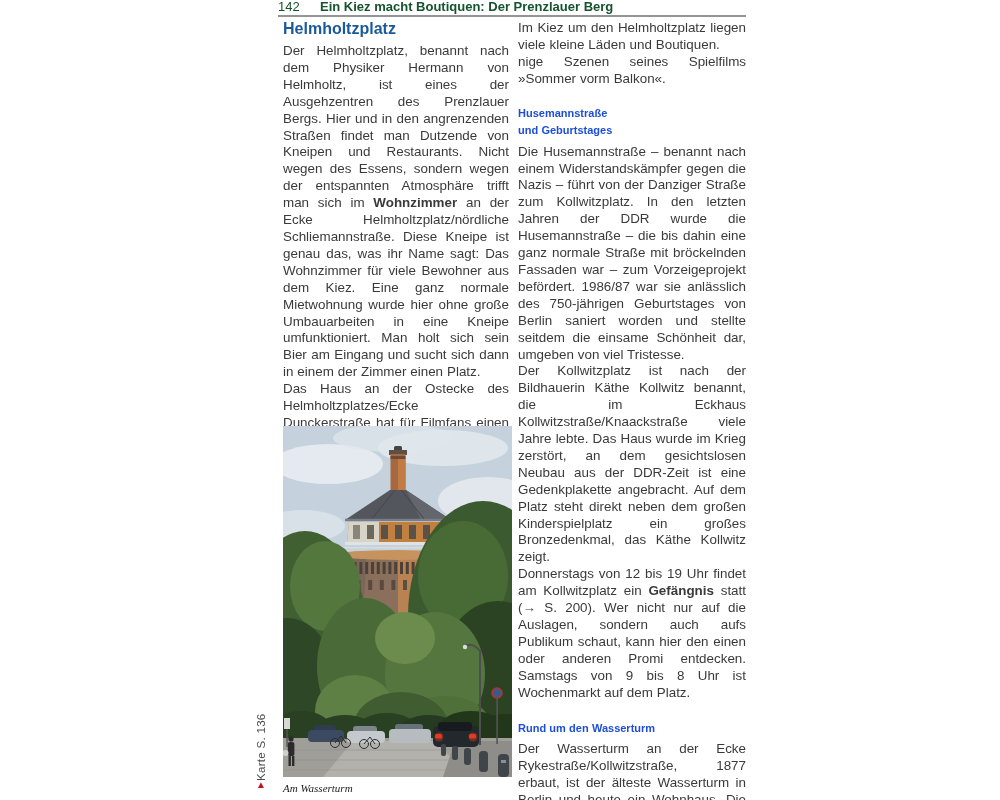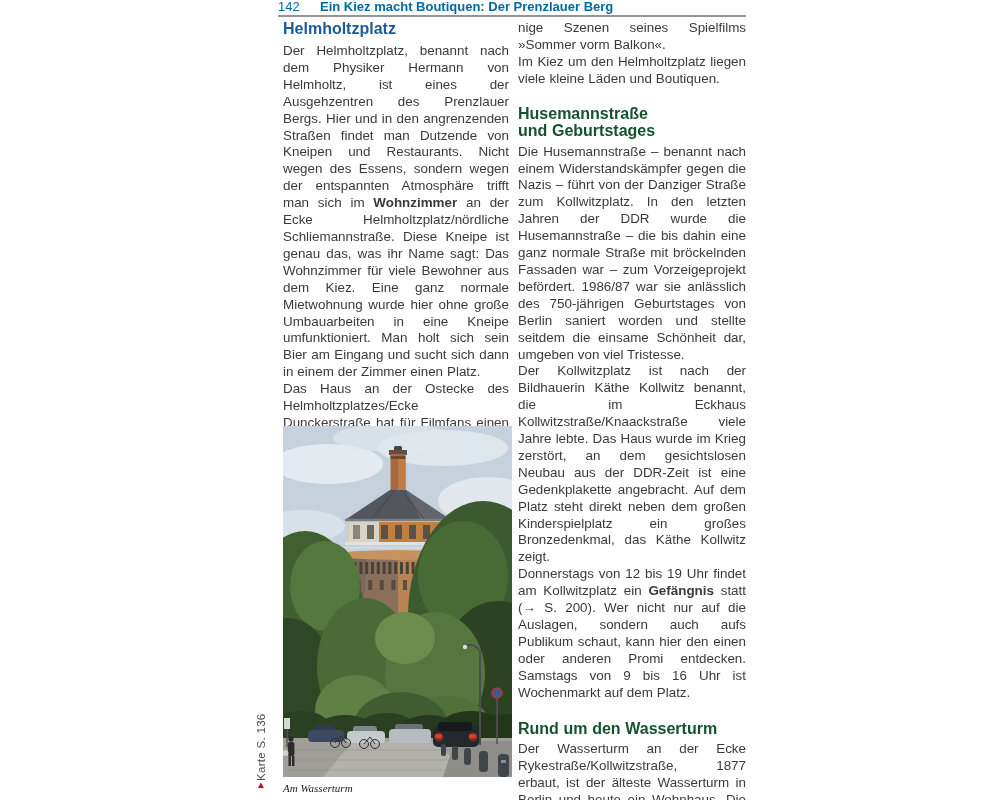--- a/index.html
+++ b/index.html
@@ -1,33 +1,33 @@
 <!DOCTYPE html>
 <html lang="de"><head>
 <meta charset="utf-8">
 <style>
   html,body{margin:0;padding:0;background:#ffffff;}
   .page{position:relative;width:1000px;height:800px;background:#ffffff;overflow:hidden;
         font-family:"Liberation Sans",sans-serif;color:#3a3a3a;}
   
   .header{position:absolute;left:278px;top:0;width:468px;height:15px;
           border-bottom:2px solid #949494;display:flex;align-items:flex-start;
-          font-size:13px;line-height:13px;color:#0369a1;}
+          font-size:13px;line-height:13px;color:#14532d;}
   .header .pnum{width:42px;font-weight:400;}
   .header .ptitle{font-weight:700;}
   
   .col{position:absolute;text-align:justify;font-size:13.4px;line-height:16.9px;
        hyphens:auto;-webkit-hyphens:auto;word-spacing:0.2px;}
   .col p{margin:0;}
   .col .bold{font-weight:700;}
   .left-col{left:283px;top:18px;width:226px;}
   .right-col{left:518px;top:20px;width:228px;height:780px;overflow:hidden;}
   h1.sect{font-size:16px;line-height:21px;font-weight:700;color:#1b5a9a;
           margin:0 0 4px 0;text-align:left;}
-  h2.sect{font-size:16px;line-height:17.5px;font-weight:700;color:#14532d;
+  h2.sect{font-size:11px;line-height:17.5px;font-weight:700;color:#1d4ed8;
           margin:18px 0 4px 0;text-align:left;}
   h2.first{margin-top:17px;}
   h2.second{}
   
   .photo{position:absolute;left:283px;top:426px;width:229px;height:351px;}
   .photo svg{display:block;}
   .caption{position:absolute;left:283px;top:782px;width:229px;
            font-family:"Liberation Serif",serif;font-style:italic;
            font-size:11px;color:#1c1c1c;}
   
@@ -46,26 +46,26 @@
     <span class="ptitle">Ein Kiez macht Boutiquen: Der Prenzlauer Berg</span>
   </div>
 
   <div class="col left-col">
     <h1 class="sect">Helmholtzplatz</h1>
     <p><span>Der Helmholtzplatz, benannt nach dem Physiker Hermann von Helmholtz, ist eines der Ausgehzentren des Prenzlauer Bergs. Hier und in den angrenzenden Straßen findet man Dutzende von Kneipen und Restaurants. Nicht wegen des Essens, sondern wegen der entspannten Atmosphäre trifft man sich im </span><span class="bold">Wohnzimmer</span><span> an der Ecke Helmholtzplatz/nördliche Schliemannstraße. Diese Kneipe ist genau das, was ihr Name sagt: Das Wohnzimmer für viele Bewohner aus dem Kiez. Eine ganz normale Mietwohnung wurde hier ohne große Umbauarbeiten in eine Kneipe umfunktioniert. Man holt sich sein Bier am Eingang und sucht sich dann in einem der Zimmer einen Platz.</span></p>
     <p>Das Haus an der Ostecke des Helmholtzplatzes/Ecke Dunckerstraße hat für Filmfans einen gewissen Kultstatus – hier drehte Andreas Dresen 2005 ei-</p>
   </div>
 
   <div class="col right-col">
+    <p>Im Kiez um den Helmholtzplatz liegen viele kleine Läden und Boutiquen.</p>
     <p>nige Szenen seines Spielfilms »Sommer vorm Balkon«.</p>
-    <p>Im Kiez um den Helmholtzplatz liegen viele kleine Läden und Boutiquen.</p>
     <h2 class="sect first"><span>Husemannstraße</span><br><span>und Geburtstages</span></h2>
     <p>Die Husemannstraße – benannt nach einem Widerstandskämpfer gegen die Nazis – führt von der Danziger Straße zum Kollwitzplatz. In den letzten Jahren der DDR wurde die Husemannstraße – die bis dahin eine ganz normale Straße mit bröckelnden Fassaden war – zum Vorzeigeprojekt befördert. 1986/87 war sie anlässlich des 750-jährigen Geburtstages von Berlin saniert worden und stellte seitdem die einsame Schönheit dar, umgeben von viel Tristesse.</p>
     <p>Der Kollwitzplatz ist nach der Bildhauerin Käthe Kollwitz benannt, die im Eckhaus Kollwitzstraße/Knaackstraße viele Jahre lebte. Das Haus wurde im Krieg zerstört, an dem gesichtslosen Neubau aus der DDR-Zeit ist eine Gedenkplakette angebracht. Auf dem Platz steht direkt neben dem großen Kinderspielplatz ein großes Bronzedenkmal, das Käthe Kollwitz zeigt.</p>
-    <p><span>Donnerstags von 12 bis 19 Uhr findet am Kollwitzplatz ein </span><span class="bold">Gefängnis</span><span> statt (→ S. 200). Wer nicht nur auf die Auslagen, sondern auch aufs Publikum schaut, kann hier den einen oder anderen Promi entdecken. Samstags von 9 bis 16 Uhr ist Wochenmarkt auf dem Platz.</span></p>
+    <p><span>Donnerstags von 12 bis 19 Uhr findet am Kollwitzplatz ein </span><span class="bold">Gefängnis</span><span> statt (→ S. 200). Wer nicht nur auf die Auslagen, sondern auch aufs Publikum schaut, kann hier den einen oder anderen Promi entdecken. Samstags von 9 bis 8 Uhr ist Wochenmarkt auf dem Platz.</span></p>
     <h2 class="sect second">Rund um den Wasserturm</h2>
     <p>Der Wasserturm an der Ecke Rykestraße/Kollwitzstraße, 1877 erbaut, ist der älteste Wasserturm in Berlin und heute ein Wohnhaus. Die Geschichte des Gebäudes hat auch dunkle Flecken: Nach 1933 verwendete die SA das Maschinenhaus des Wasserturms als Gefängnis und Folterkeller.</p>
   </div>
 
   <div class="photo">
     <svg width="229" height="351" viewBox="0 0 229 351" xmlns="http://www.w3.org/2000/svg">
 
       <rect x="0" y="0" width="229" height="160" fill="#c5d2dd"></rect>
       <ellipse cx="45" cy="38" rx="55" ry="20" fill="#e9eef2" opacity="0.85"></ellipse>
       <ellipse cx="160" cy="22" rx="65" ry="18" fill="#e4eaef" opacity="0.8"></ellipse>

